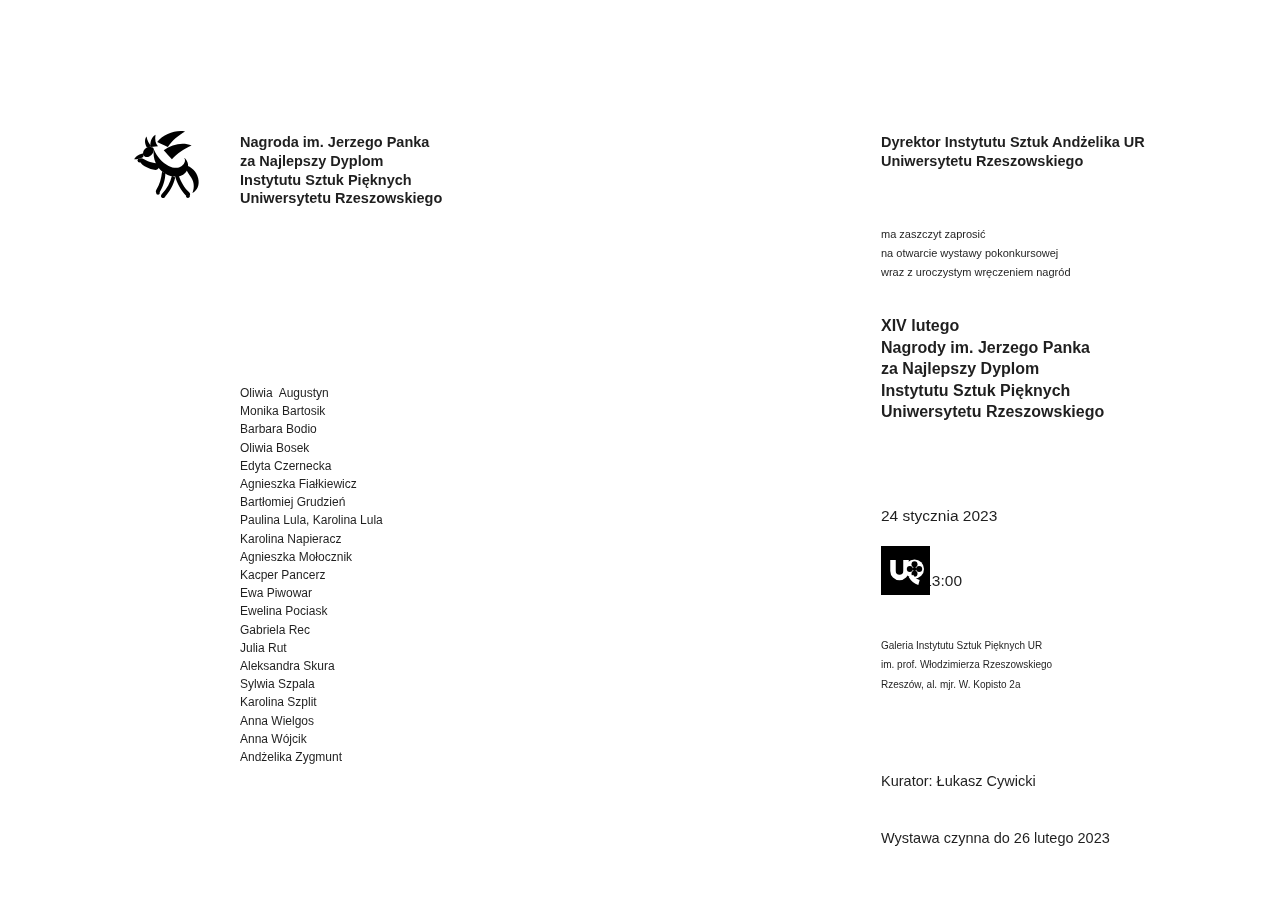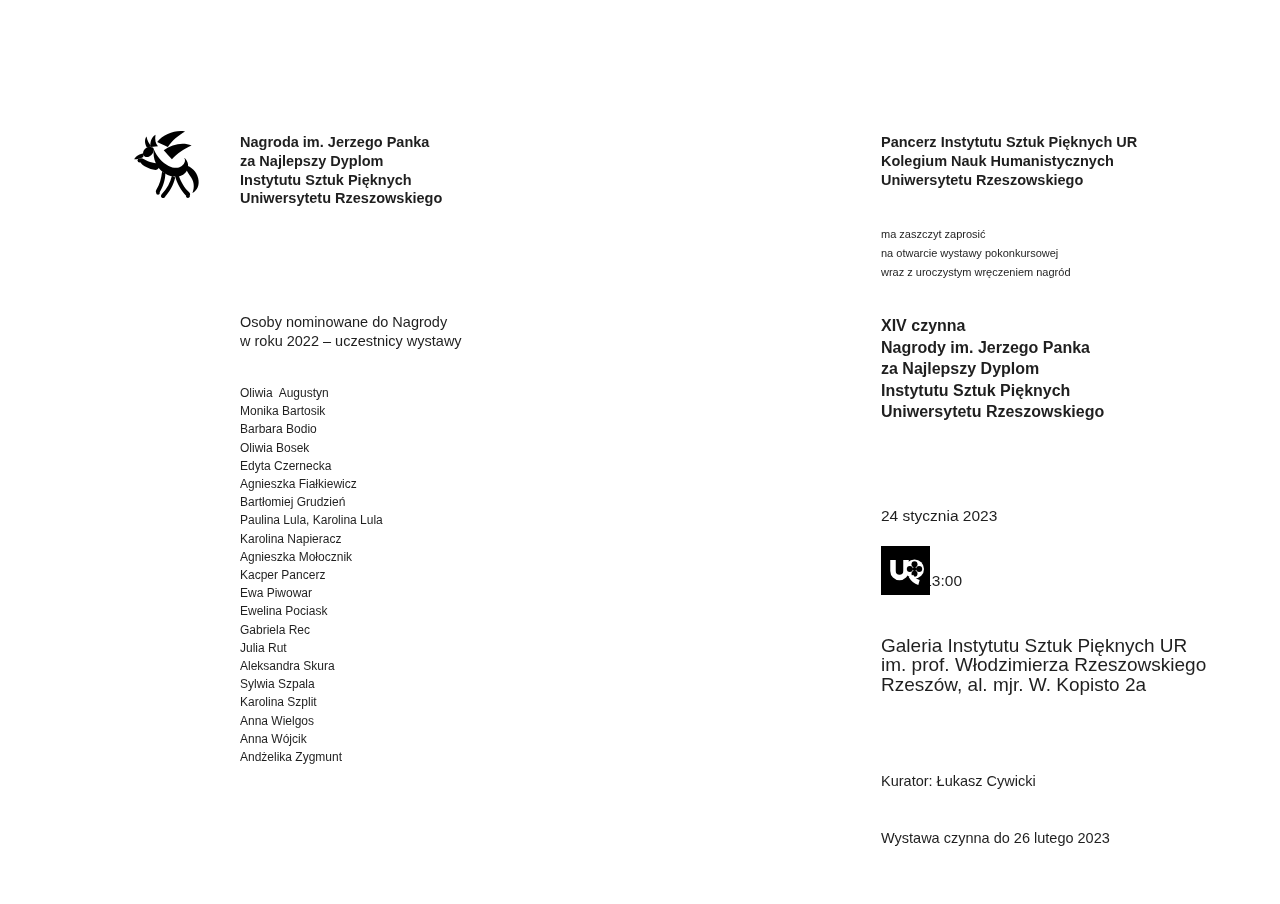--- a/index.html
+++ b/index.html
@@ -23,21 +23,21 @@
   .nominees-list   { left: 240px; top: 384px; font-size: 12px; line-height: 18.2px; }
 
   .right-header    { left: 881px; top: 133px; font-size: 14.5px; line-height: 18.8px; font-weight: 700; }
   .invitation-text { left: 881px; top: 225px; font-size: 11px; line-height: 19px; }
   .edition-title   { left: 881px; top: 315px; font-size: 16px;  line-height: 21.6px; font-weight: 700; }
   .event-datetime  { left: 881px; top: 462px; font-size: 15.5px; line-height: 21.5px; }
 
   .ur-logo { position: absolute; left: 881px; top: 546px; width: 49px; height: 49px; }
   .ur-logo svg { width: 100%; height: 100%; display: block; }
 
-  .venue-address { left: 881px; top: 636px; font-size: 19px; line-height: 19.3px; }
+  .venue-address { left: 881px; top: 636px; font-size: 10px; line-height: 19.3px; }
   .curator-info  { left: 881px; top: 733px; font-size: 14.5px; line-height: 19.3px; }
 </style>
 </head>
 <body>
 
 <div class="page" style="background: rgb(255, 255, 255); color: rgb(31, 31, 31); --logo: #000000;">
 
   <div class="horse-logo">
     <svg viewBox="0 0 100 100" xmlns="http://www.w3.org/2000/svg" aria-hidden="true">
       <g fill="var(--logo, #000)">
@@ -66,29 +66,28 @@
         <circle cx="16.5" cy="38.5" r="2.4"></circle>
         <circle cx="39" cy="78" r="2.2"></circle>
         <circle cx="45.5" cy="82" r="2.2"></circle>
         <circle cx="75.5" cy="82" r="2.2"></circle>
       </g>
     </svg>
   </div>
 
   <div class="block left-header"><div>Nagroda im. Jerzego Panka</div><div>za Najlepszy Dyplom</div><div>Instytutu Sztuk Pięknych</div><div>Uniwersytetu Rzeszowskiego</div></div>
 
-  <div class="block nominees-intro"><div>Osoby nominowane do Nagrody</div><div>w roku 2022 – uczestnicy wystawy</div></div>
 
   <div class="block nominees-list"><div>Oliwia  Augustyn</div><div>Monika Bartosik</div><div>Barbara Bodio</div><div>Oliwia Bosek</div><div>Edyta Czernecka</div><div>Agnieszka Fiałkiewicz</div><div>Bartłomiej Grudzień</div><div>Paulina Lula, Karolina Lula</div><div>Karolina Napieracz</div><div>Agnieszka Mołocznik</div><div>Kacper Pancerz</div><div>Ewa Piwowar</div><div>Ewelina Pociask</div><div>Gabriela Rec</div><div>Julia Rut</div><div>Aleksandra Skura</div><div>Sylwia Szpala</div><div>Karolina Szplit</div><div>Anna Wielgos</div><div>Anna Wójcik</div><div>Andżelika Zygmunt</div></div>
 
-  <div class="block right-header"><div>Pancerz Instytutu Sztuk Pięknych UR</div><div>Kolegium Nauk Humanistycznych</div><div>Uniwersytetu Rzeszowskiego</div></div>
+  <div class="block right-header"><div>Dyrektor Instytutu Sztuk Andżelika UR</div><div>Uniwersytetu Rzeszowskiego</div></div>
 
   <div class="block invitation-text"><div>ma zaszczyt zaprosić</div><div>na otwarcie wystawy pokonkursowej</div><div>wraz z uroczystym wręczeniem nagród</div></div>
 
-  <div class="block edition-title"><div>XIV czynna</div><div>Nagrody im. Jerzego Panka</div><div>za Najlepszy Dyplom</div><div>Instytutu Sztuk Pięknych</div><div>Uniwersytetu Rzeszowskiego</div></div>
+  <div class="block edition-title"><div>XIV lutego</div><div>Nagrody im. Jerzego Panka</div><div>za Najlepszy Dyplom</div><div>Instytutu Sztuk Pięknych</div><div>Uniwersytetu Rzeszowskiego</div></div>
 
   <div class="block event-datetime">
     <div class="bold">24 stycznia 2023</div>
     <div>godz. 13:00</div>
   </div>
 
   <div class="ur-logo">
     <svg viewBox="0 0 49 49" xmlns="http://www.w3.org/2000/svg" aria-hidden="true">
       <rect width="49" height="49" fill="var(--logo, #000)"></rect>
       <path d="M12,14 V25 a6.5 6.5 0 0 0 13 0 V14" fill="none" stroke="#ffffff" stroke-width="5.5"></path>

